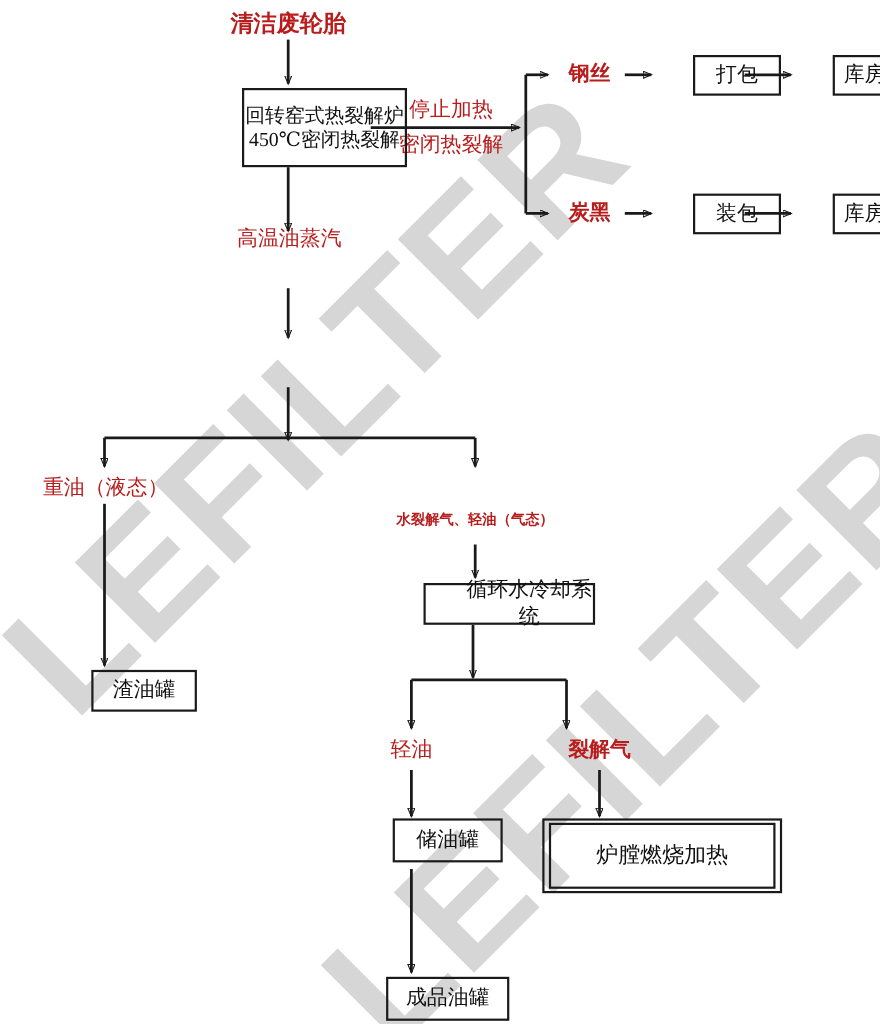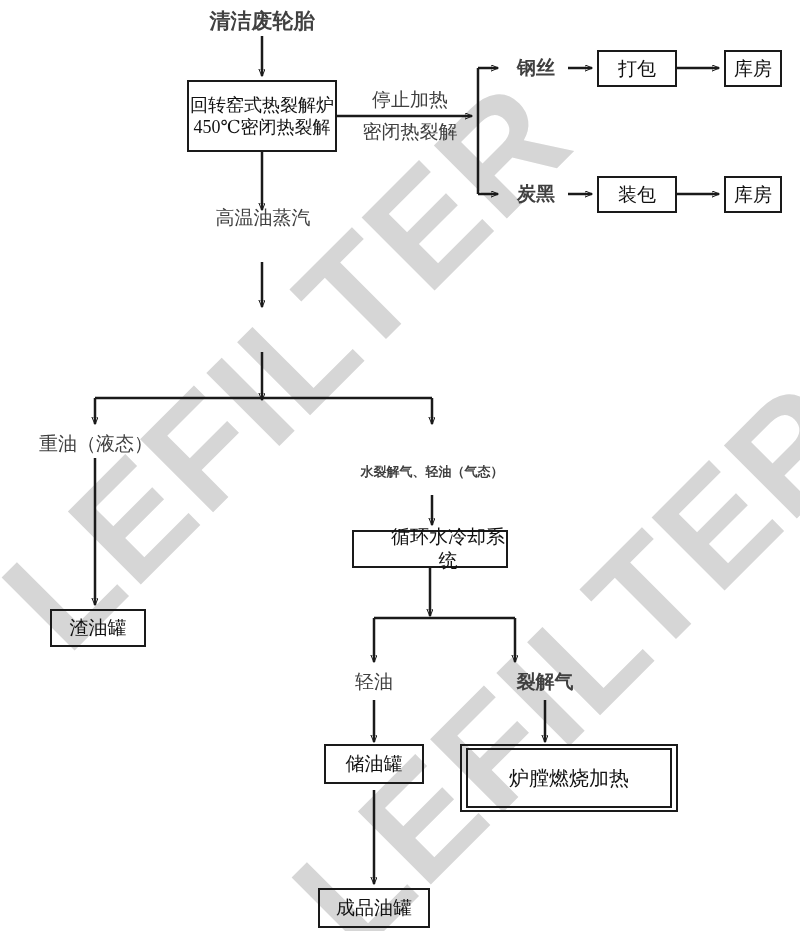--- a/index.html
+++ b/index.html
@@ -45,37 +45,38 @@
     position: absolute;
     box-sizing: border-box;
     border: 2px solid #1a1a1a;
     background: transparent;
     display: flex;
     align-items: center;
     justify-content: center;
     color: #111111;
     line-height: 1.25;
     text-align: center;
+    margin-left: 33px;
   }
   .node.double {
     border: 2px solid #1a1a1a;
     padding: 4px;
     text-align: right;
   }
   .node.double .inner {
     border: 2px solid #1a1a1a;
     width: 100%;
     height: 100%;
     display: flex;
     align-items: center;
     justify-content: center;
   }
   .label {
     position: absolute;
-    color: #404040;
+    color: #b91c1c;
     white-space: nowrap;
     text-align: center;
     line-height: 1.3;
   }
   .label.wrap { white-space: normal; }
   .bold { font-weight: bold; }
   svg.edges {
     position: absolute;
     left: 0; top: 0;
     width: 800px;

